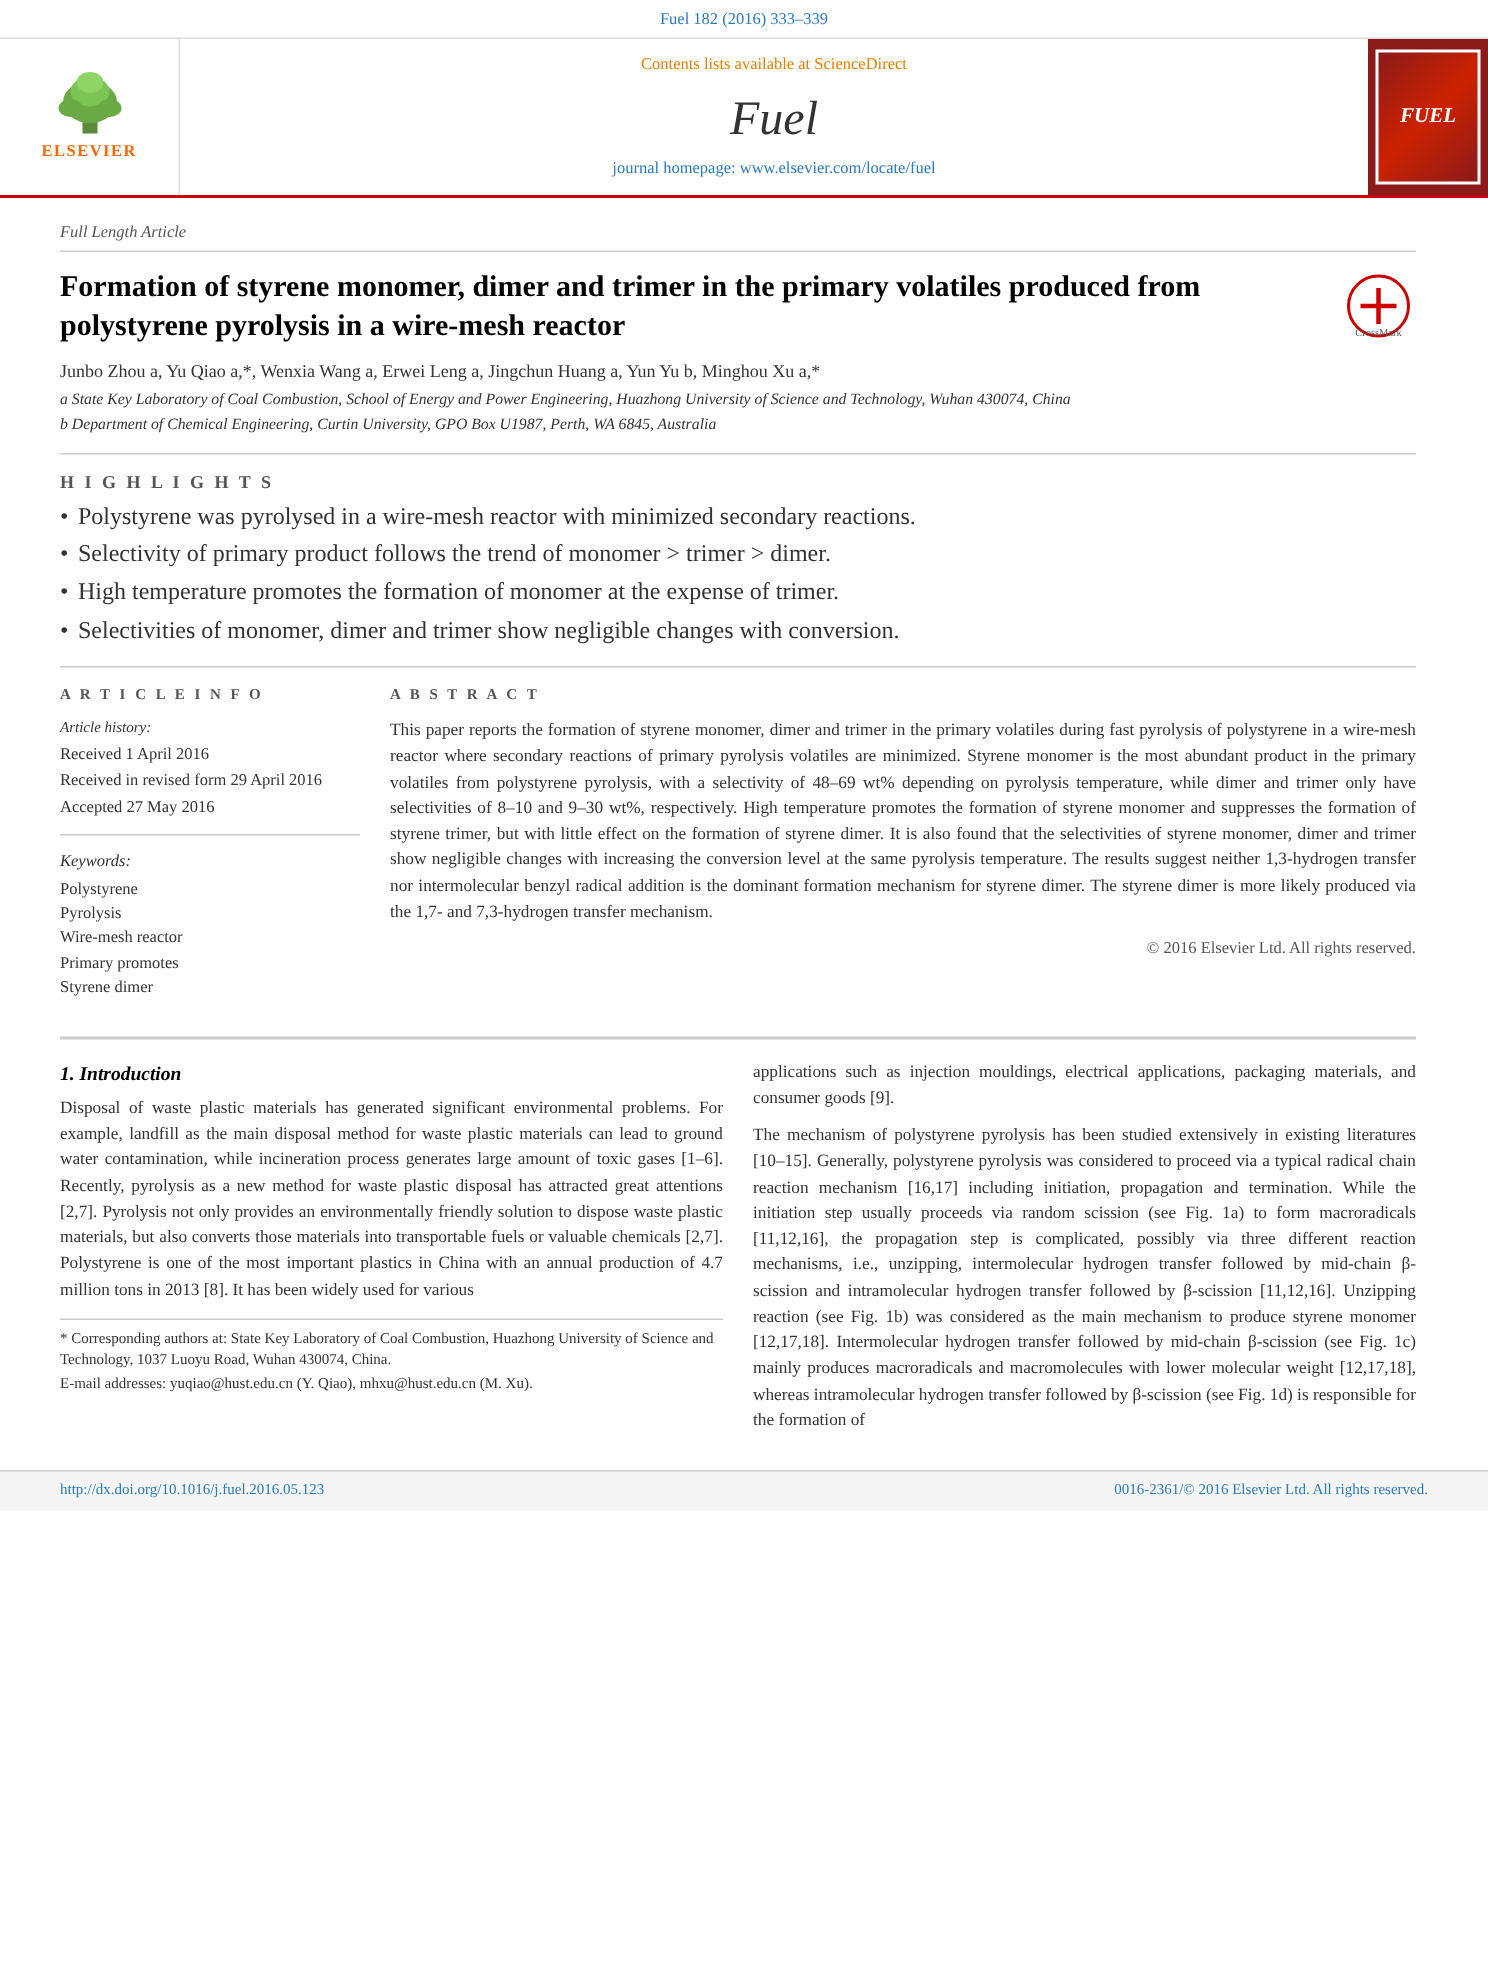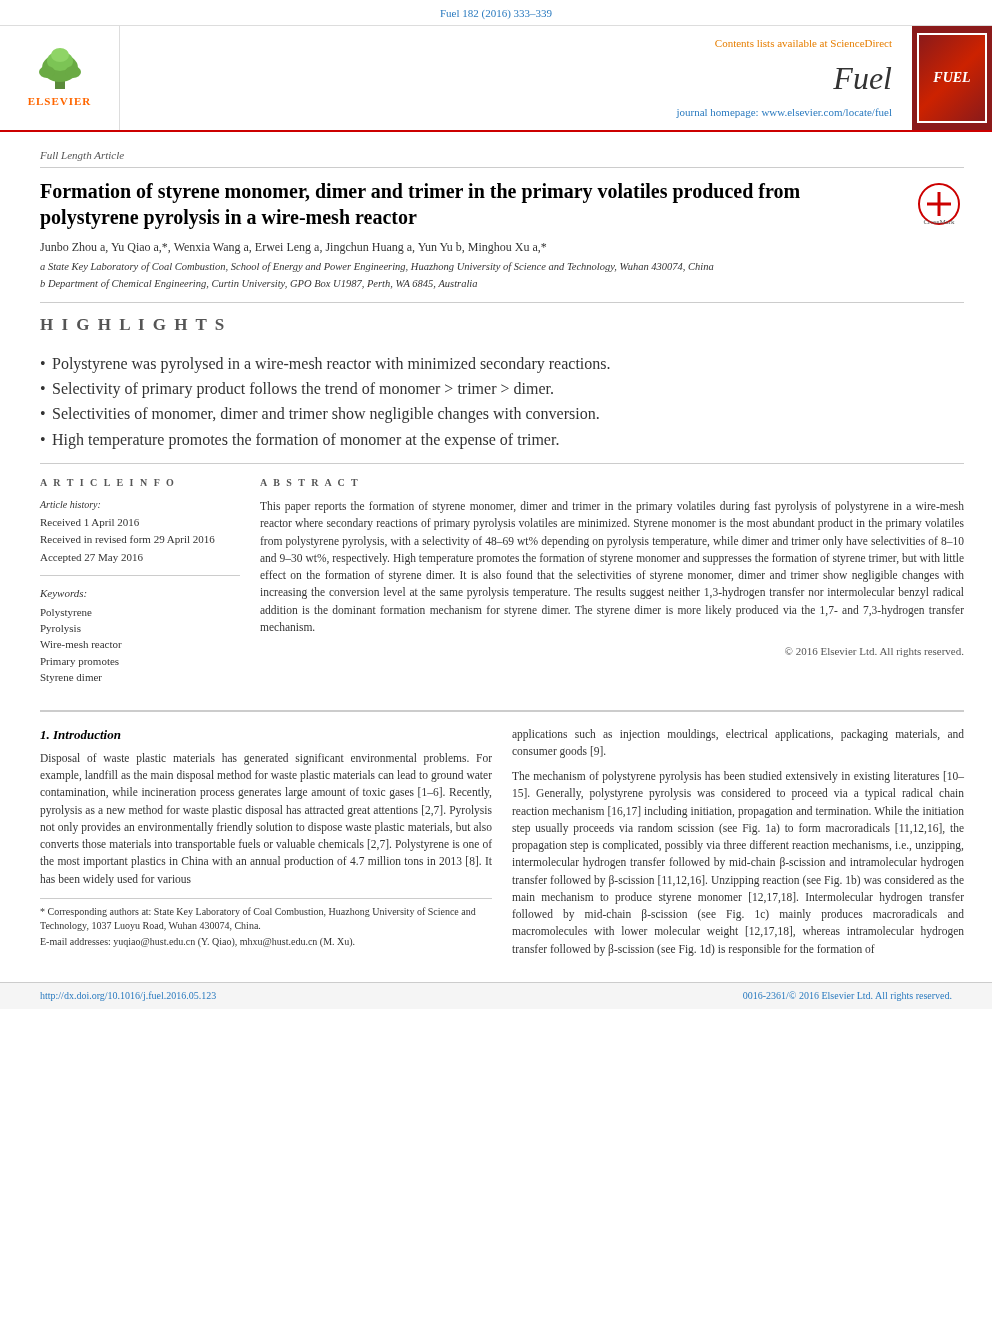--- a/index.html
+++ b/index.html
@@ -50,21 +50,21 @@
       font-size: 11px;
       color: #f60;
       font-weight: bold;
       letter-spacing: 1px;
       margin-top: 3px;
     }
     .journal-center {
       flex: 1;
       display: flex;
       flex-direction: column;
-      align-items: flex-end;
+      align-items: center;
       justify-content: center;
       padding: 10px 20px;
     }
     .sciencedirect-link {
       font-size: 11px;
       color: #666;
       margin-bottom: 4px;
     }
     .sciencedirect-link span {
       color: #e67e00;
@@ -99,21 +99,21 @@
       align-items: center;
       justify-content: center;
       border: 2px solid #fff;
       color: #fff;
       font-size: 14px;
       font-weight: bold;
       font-style: italic;
     }
     
     .article-body {
-      padding: 16px 28px 16px 40px;
+      padding: 16px 48px 16px 40px;
     }
     .article-type {
       font-size: 11px;
       color: #555;
       font-style: italic;
       border-bottom: 1px solid #ccc;
       padding-bottom: 4px;
       margin-bottom: 10px;
     }
     .article-title-row {
@@ -158,26 +158,26 @@
     }
     .section-divider {
       border: none;
       border-top: 1px solid #ccc;
       margin: 10px 0;
     }
     .highlights-section {
       margin: 8px 0 10px 0;
     }
     .highlights-title {
-      font-size: 17px;
+      font-size: 12px;
       font-weight: bold;
       letter-spacing: 2px;
       text-transform: uppercase;
       color: #555;
-      margin-bottom: 16px;
+      margin-bottom: 4px;
     }
     .highlight-item {
       font-size: 16px;
       color: #333;
       margin-bottom: 3px;
       padding-left: 12px;
       position: relative;
       line-height: 1.4;
     }
     .highlight-item::before {
@@ -370,22 +370,22 @@
 
     <div class="affiliations">a State Key Laboratory of Coal Combustion, School of Energy and Power Engineering, Huazhong University of Science and Technology, Wuhan 430074, China</div>
     <div class="affiliations">b Department of Chemical Engineering, Curtin University, GPO Box U1987, Perth, WA 6845, Australia</div>
 
     <hr class="section-divider">
 
     <div class="highlights-section">
       <div class="highlights-title">H I G H L I G H T S</div>
       <div class="highlight-item">Polystyrene was pyrolysed in a wire-mesh reactor with minimized secondary reactions.</div>
       <div class="highlight-item">Selectivity of primary product follows the trend of monomer &gt; trimer &gt; dimer.</div>
+      <div class="highlight-item">High temperature promotes the formation of monomer at the expense of trimer.</div>
       <div class="highlight-item">Selectivities of monomer, dimer and trimer show negligible changes with conversion.</div>
-      <div class="highlight-item">High temperature promotes the formation of monomer at the expense of trimer.</div>
     </div>
 
     <div class="two-column">
 
       <div class="left-col">
         <div class="article-info-title">A R T I C L E   I N F O</div>
         <div class="info-section">
           <div class="info-label">Article history:</div>
           <div class="info-value">Received 1 April 2016</div>
           <div class="info-value">Received in revised form 29 April 2016</div>

